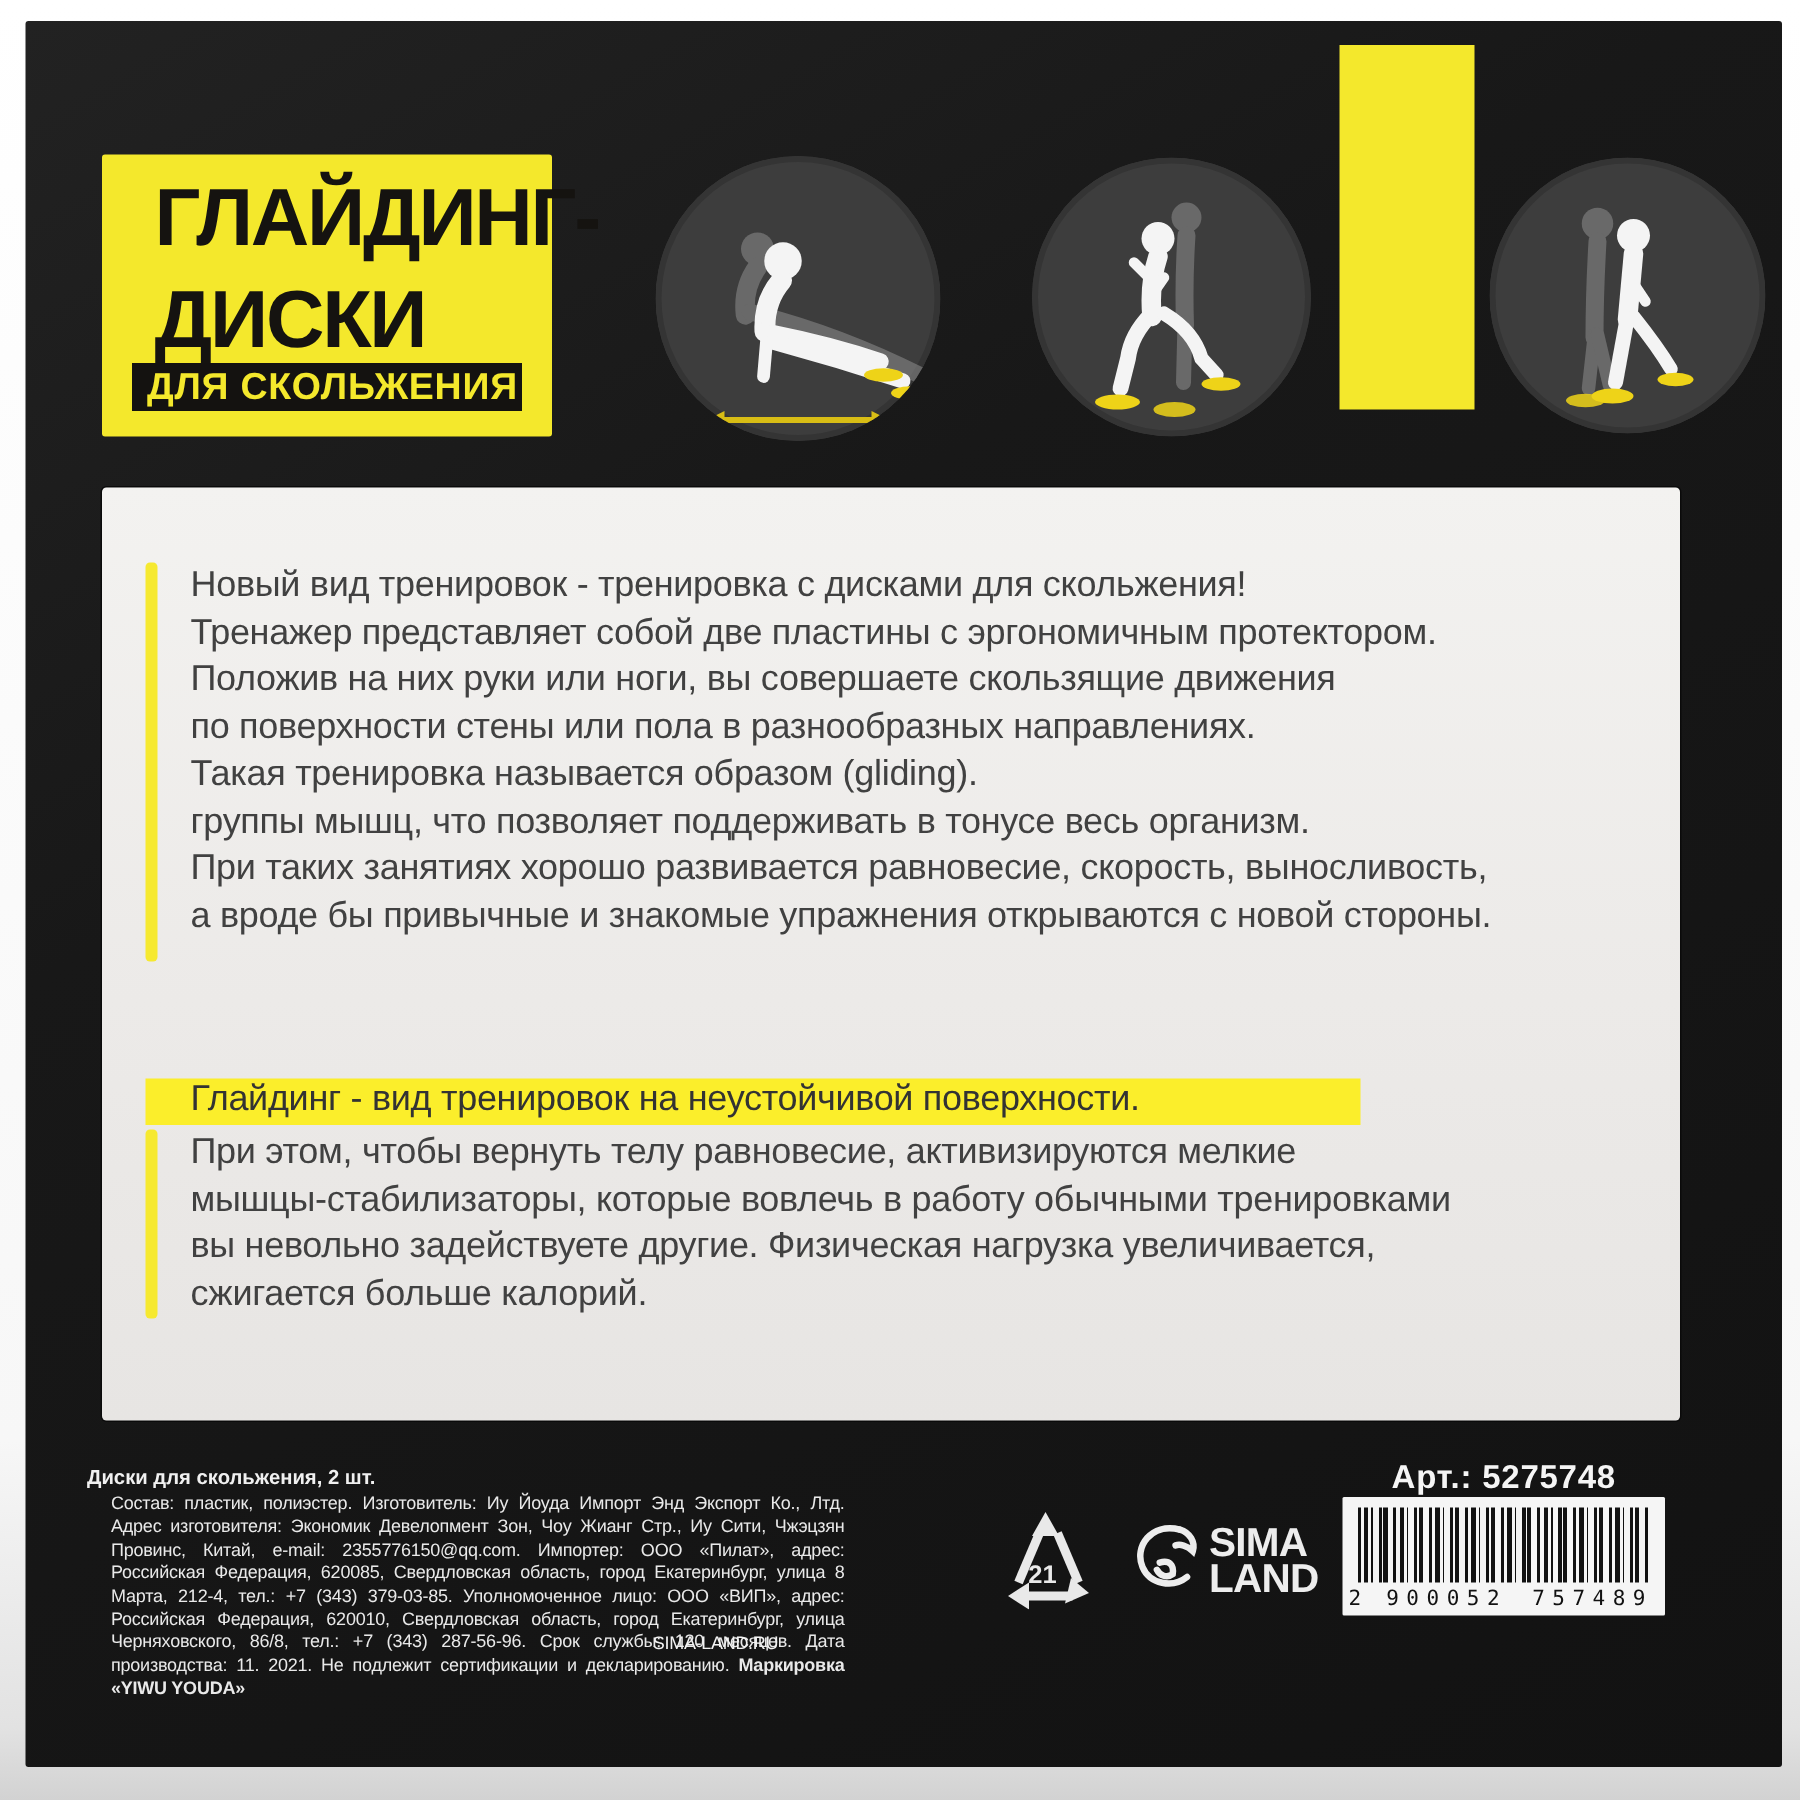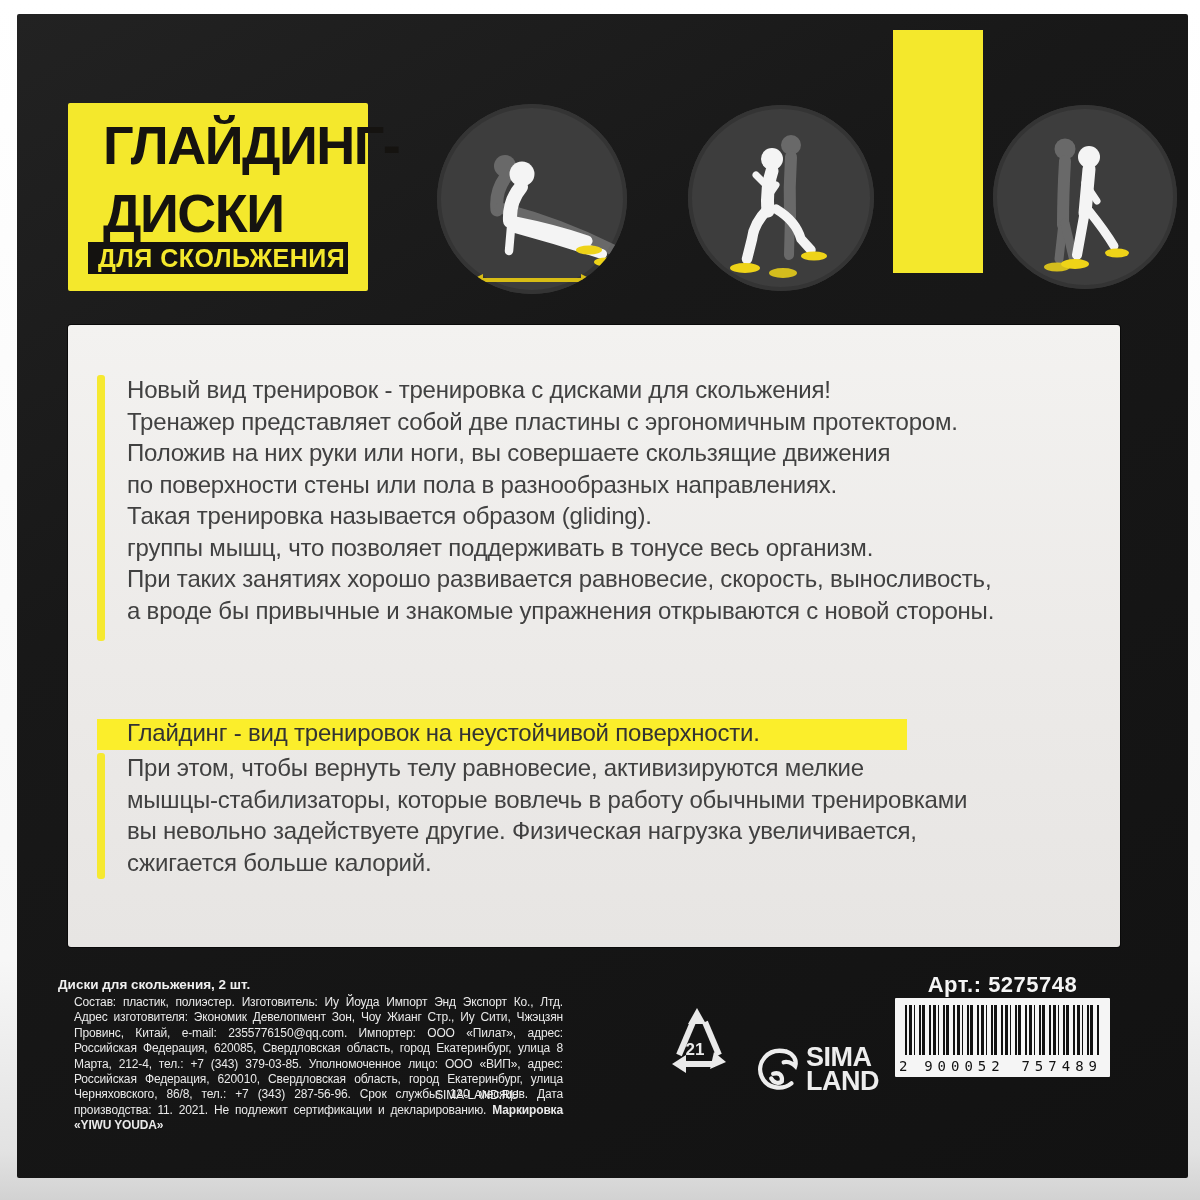--- a/index.html
+++ b/index.html
@@ -47,21 +47,21 @@
   .highlight span{color:#333;font-size:24px;letter-spacing:-0.2px;padding-left:30px;white-space:nowrap;}
   
   .product-title{left:58px;top:977px;color:#f0f0f0;font-weight:700;font-size:13.5px;}
   .info{
     left:58px;top:995px;width:489px;color:#e9e9e9;font-size:12px;line-height:15.4px;
     text-align:justify;letter-spacing:-0.15px;
   }
   .info b{font-weight:700;}
   .site{left:407px;top:1088px;width:140px;text-align:center;color:#f2f2f2;font-weight:400;font-size:12px;letter-spacing:-0.2px;}
   .recycle{left:668px;top:1003px;}
-  .brand{left:752px;top:1013px;display:flex;align-items:flex-start;gap:6px;margin-top:32px;}
+  .brand{left:752px;top:1013px;display:flex;align-items:flex-end;gap:6px;}
   .brand-text{color:#ededed;font-weight:800;font-size:27px;line-height:24px;letter-spacing:-0.5px;}
   .sku{left:895px;top:972px;width:215px;text-align:center;color:#f5f5f5;font-weight:700;font-size:22px;letter-spacing:0.5px;}
   .barcode-box{left:895px;top:998px;width:215px;height:79px;background:#f5f5f5;border-radius:1px;}
   .bars{
     position:absolute;left:10px;top:7px;right:10px;height:50px;
     background:repeating-linear-gradient(90deg,
       #111 0 2px,#f5f5f5 2px 4px,#111 4px 7px,#f5f5f5 7px 9px,
       #111 9px 10px,#f5f5f5 10px 14px,#111 14px 16px,#f5f5f5 16px 17px,
       #111 17px 20px,#f5f5f5 20px 24px);
   }

